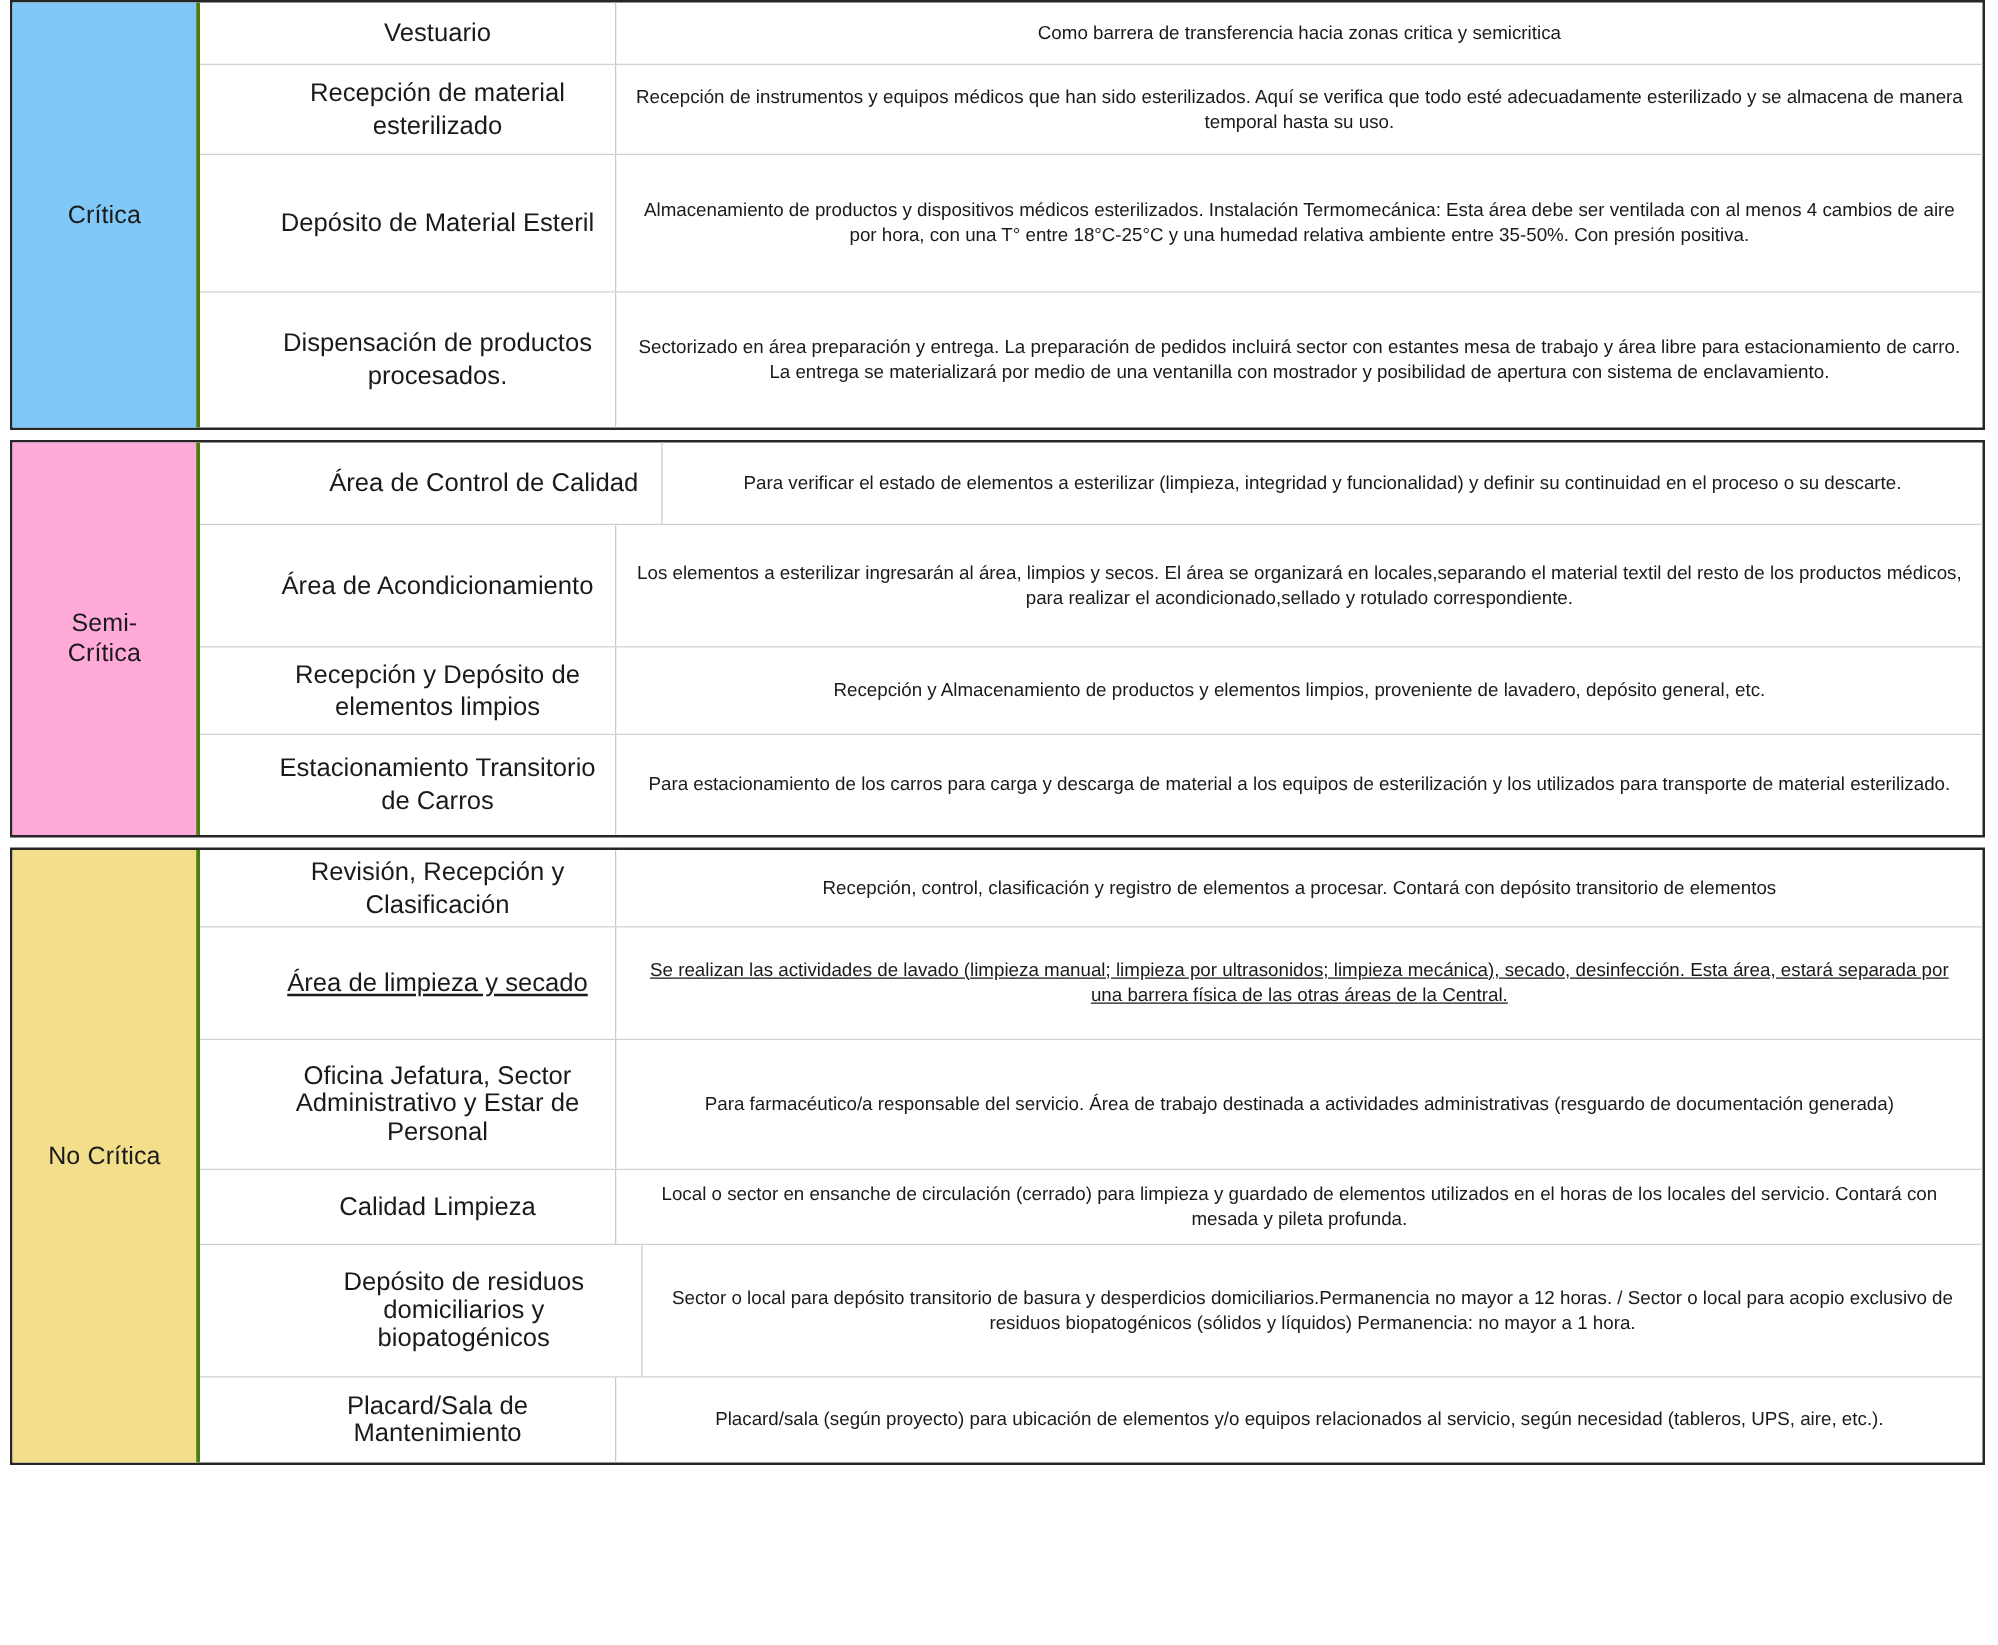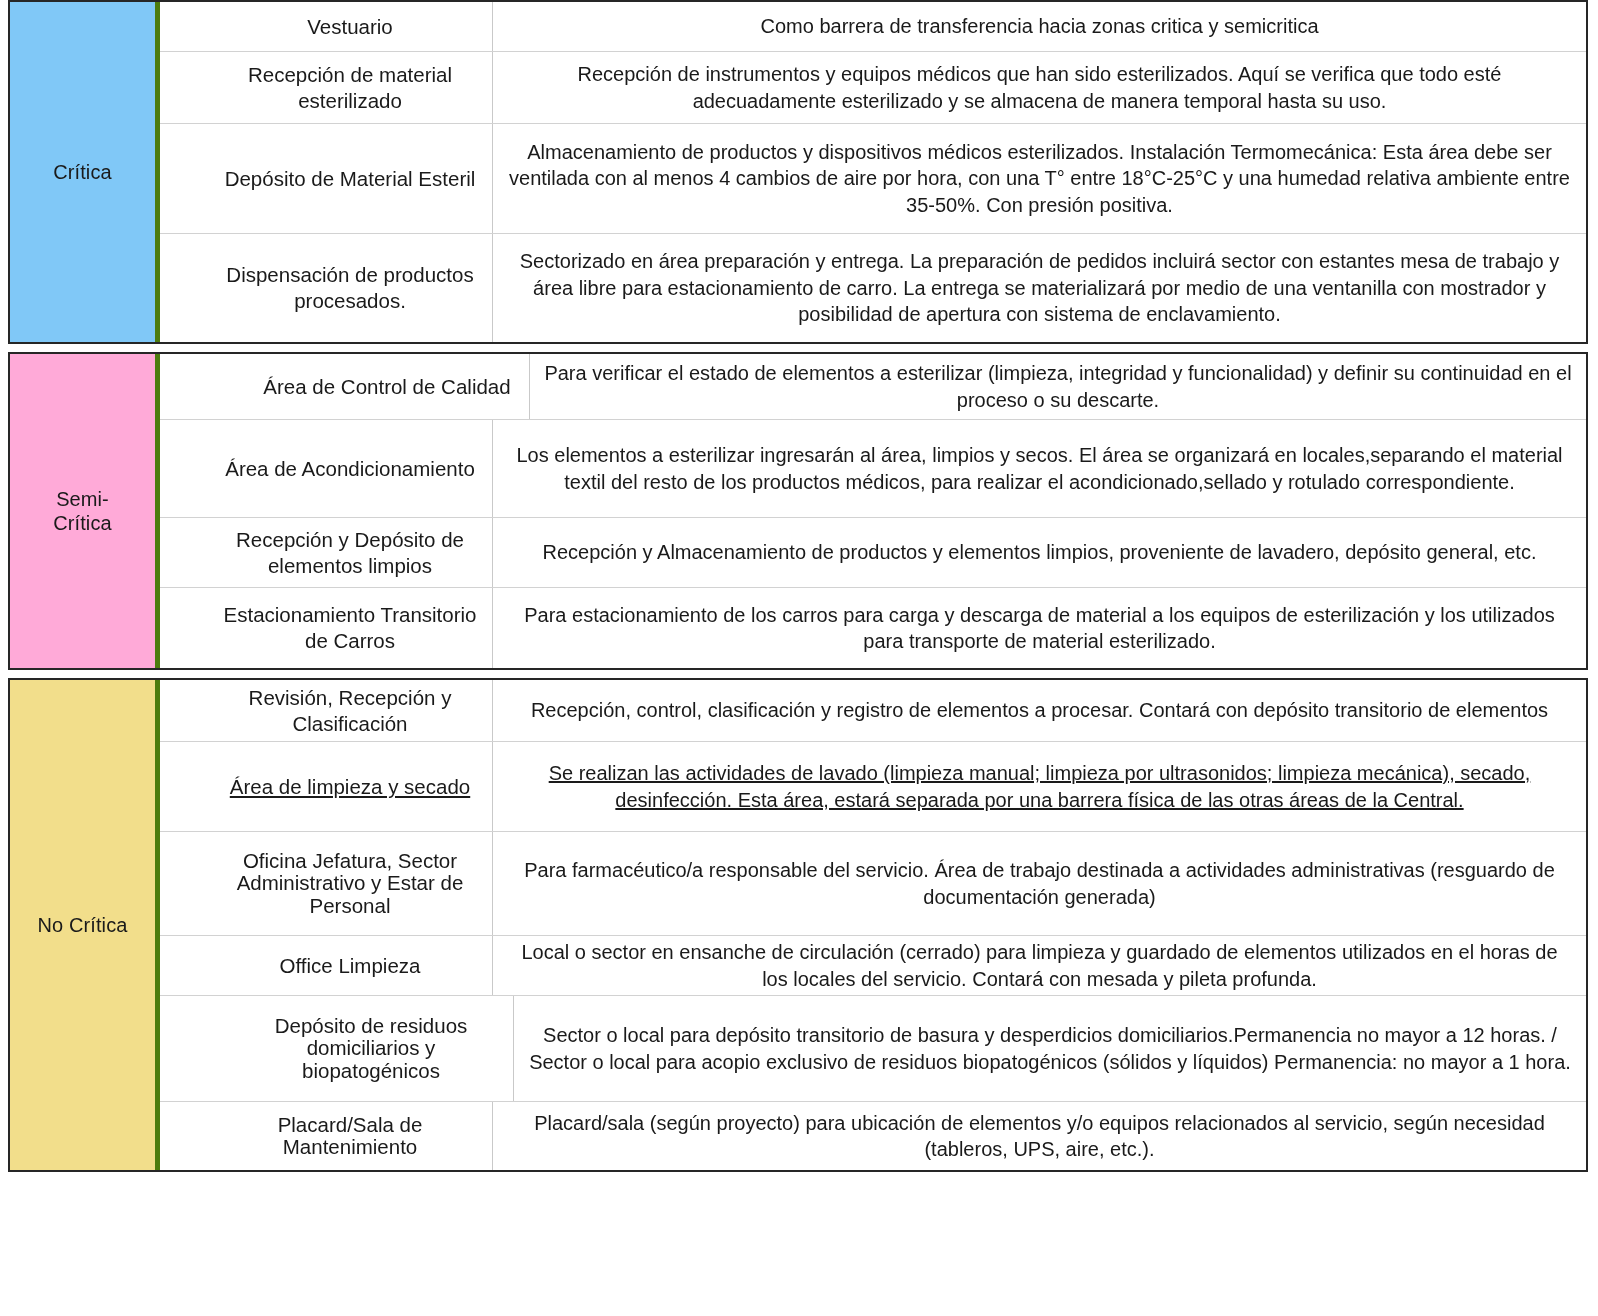--- a/index.html
+++ b/index.html
@@ -40,21 +40,21 @@
     min-width: 150px;
     flex: 0 0 150px;
     display: flex;
     align-items: center;
     justify-content: center;
     text-align: center;
     font-size: 20px;
     line-height: 1.22;
     letter-spacing: .1px;
     padding: 4px 18px;
-    border-right: 5px solid #4d7c0f;
+    border-right: 3px solid #4d7c0f;
   }
   .cat-critica      { background: #80c8f7; }
   .cat-semicritica  { background: #ffaad8; }
   .cat-nocritica    { background: #f2de8b; }
 
   
   .rows {
     flex: 1 1 auto;
     display: flex;
     flex-direction: column;
@@ -84,21 +84,21 @@
     margin-left: 48px;
   }
   .name-cell.tight { line-height: 1.08; }
 
   .desc-cell {
     flex: 1 1 auto;
     display: flex;
     align-items: center;
     justify-content: center;
     text-align: center;
-    font-size: 20px;
+    font-size: 15px;
     line-height: 1.32;
     padding: 7px 14px;
     min-width: 0;
   }
   .desc-cell .txt { display: block; width: 100%; }
 
   
   .h-50  { height: 50px; }
   .h-72  { height: 72px; }
   .h-110 { height: 110px; }
@@ -209,21 +209,21 @@
       </div>
 
       <div class="row h-104">
         <div class="name-cell tight">Oficina Jefatura, Sector Administrativo y  Estar de Personal</div>
         <div class="desc-cell">
           <span class="txt">Para farmacéutico/a responsable del servicio. Área de trabajo destinada a actividades administrativas (resguardo de documentación generada)</span>
         </div>
       </div>
 
       <div class="row h-60">
-        <div class="name-cell">Office Limpieza</div>
+        <div class="name-cell">Calidad Limpieza</div>
         <div class="desc-cell">
           <span class="txt">Local o sector en ensanche de circulación (cerrado) para limpieza y guardado de elementos utilizados en el horas de los locales del servicio. Contará con mesada y pileta profunda.</span>
         </div>
       </div>
 
       <div class="row h-106">
         <div class="name-cell tight">Depósito de residuos domiciliarios y biopatogénicos</div>
         <div class="desc-cell">
           <span class="txt">Sector o local para depósito transitorio de basura y desperdicios domiciliarios.Permanencia no mayor a 12 horas.  /  Sector o local para acopio exclusivo de residuos biopatogénicos (sólidos y líquidos) Permanencia: no mayor a 1 hora.</span>
         </div>

